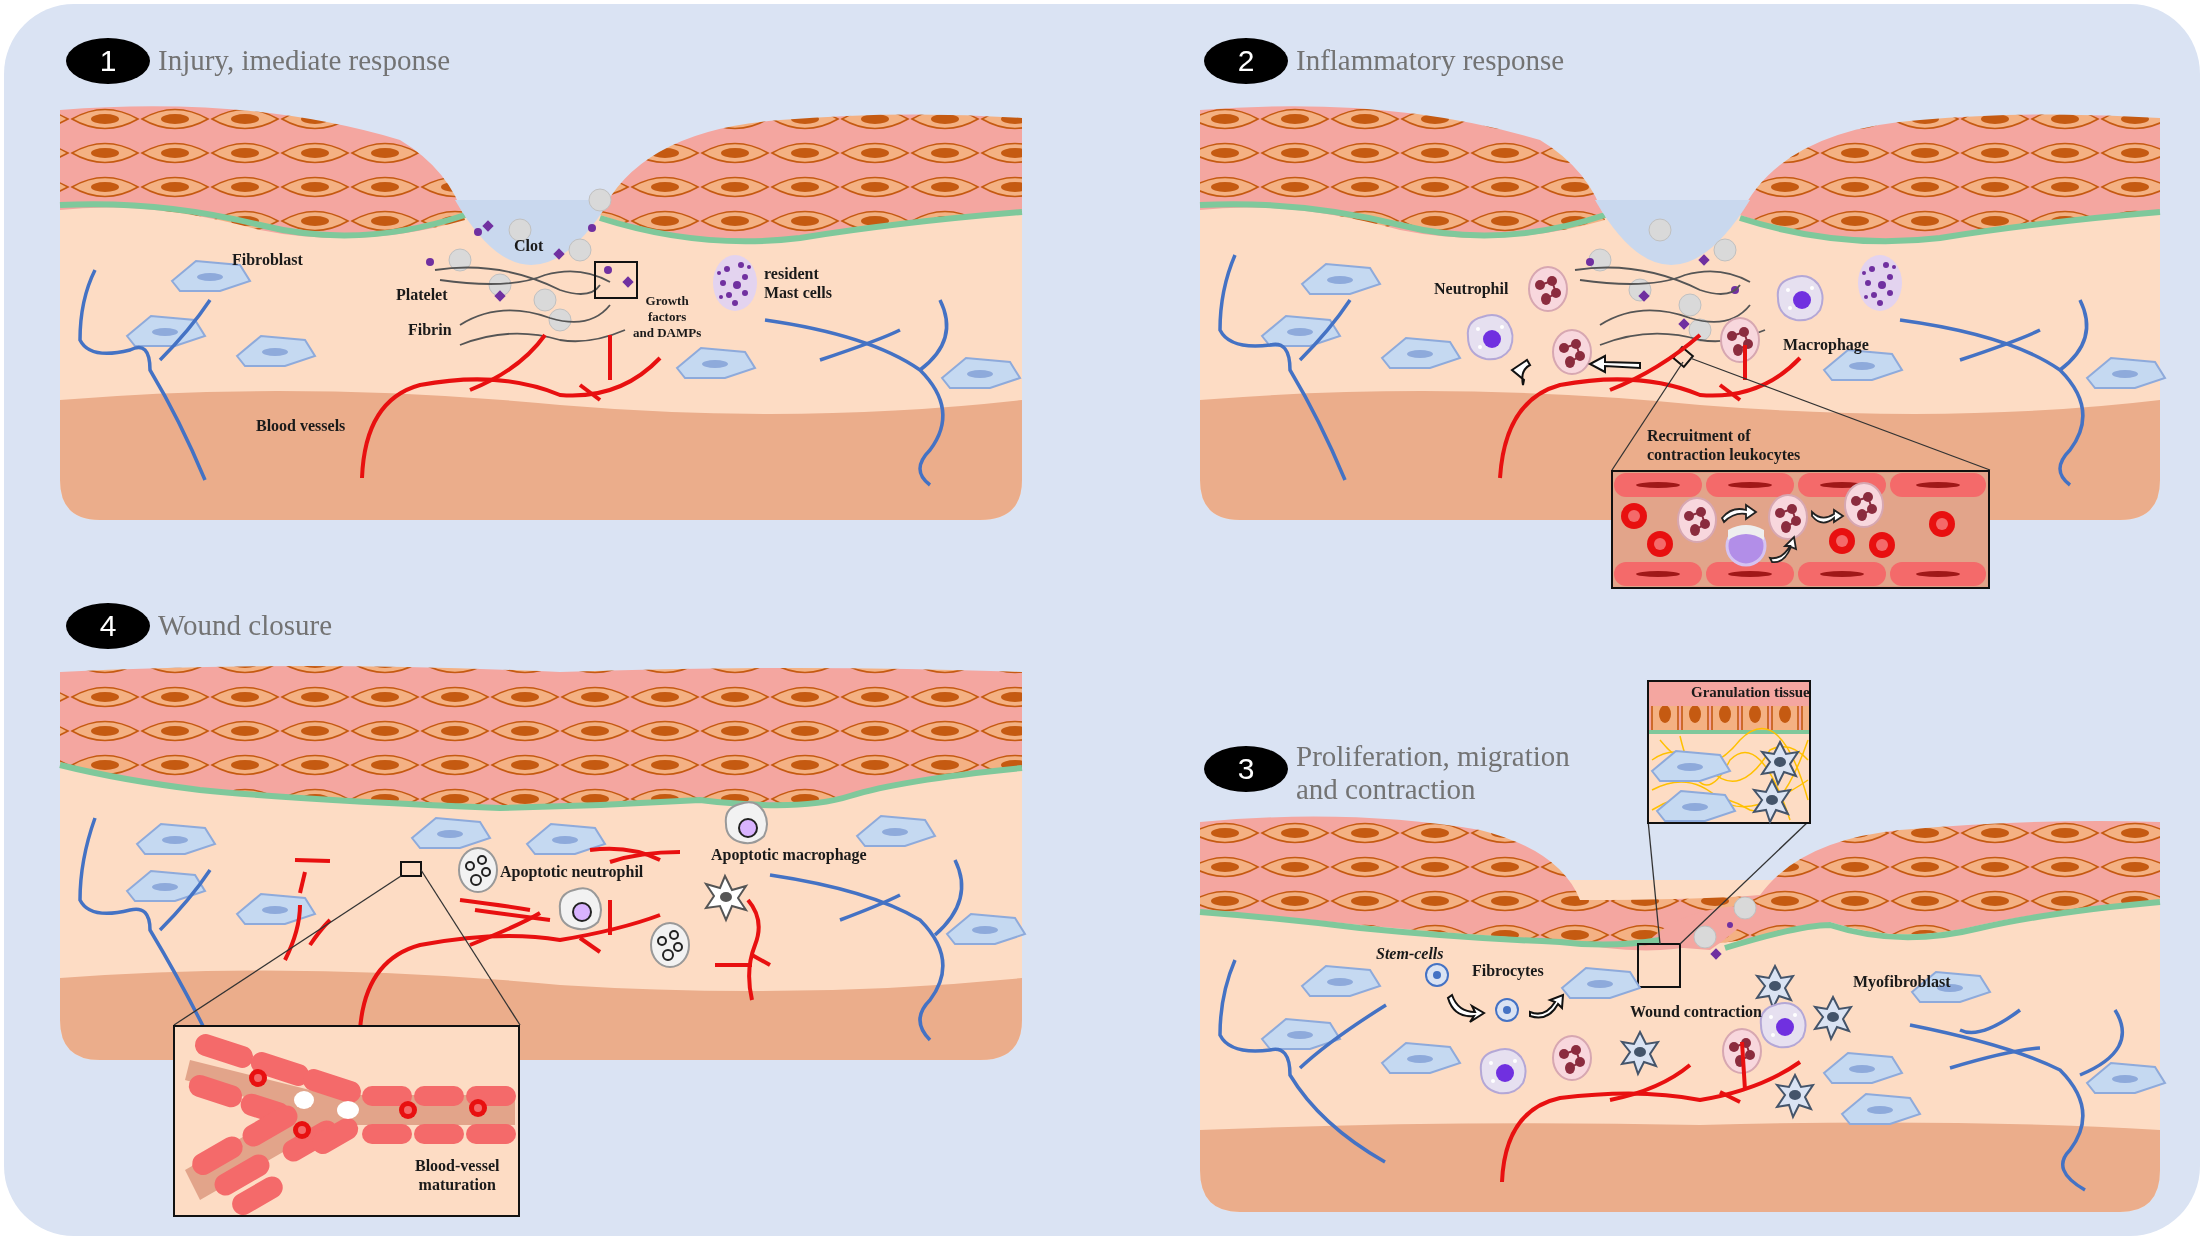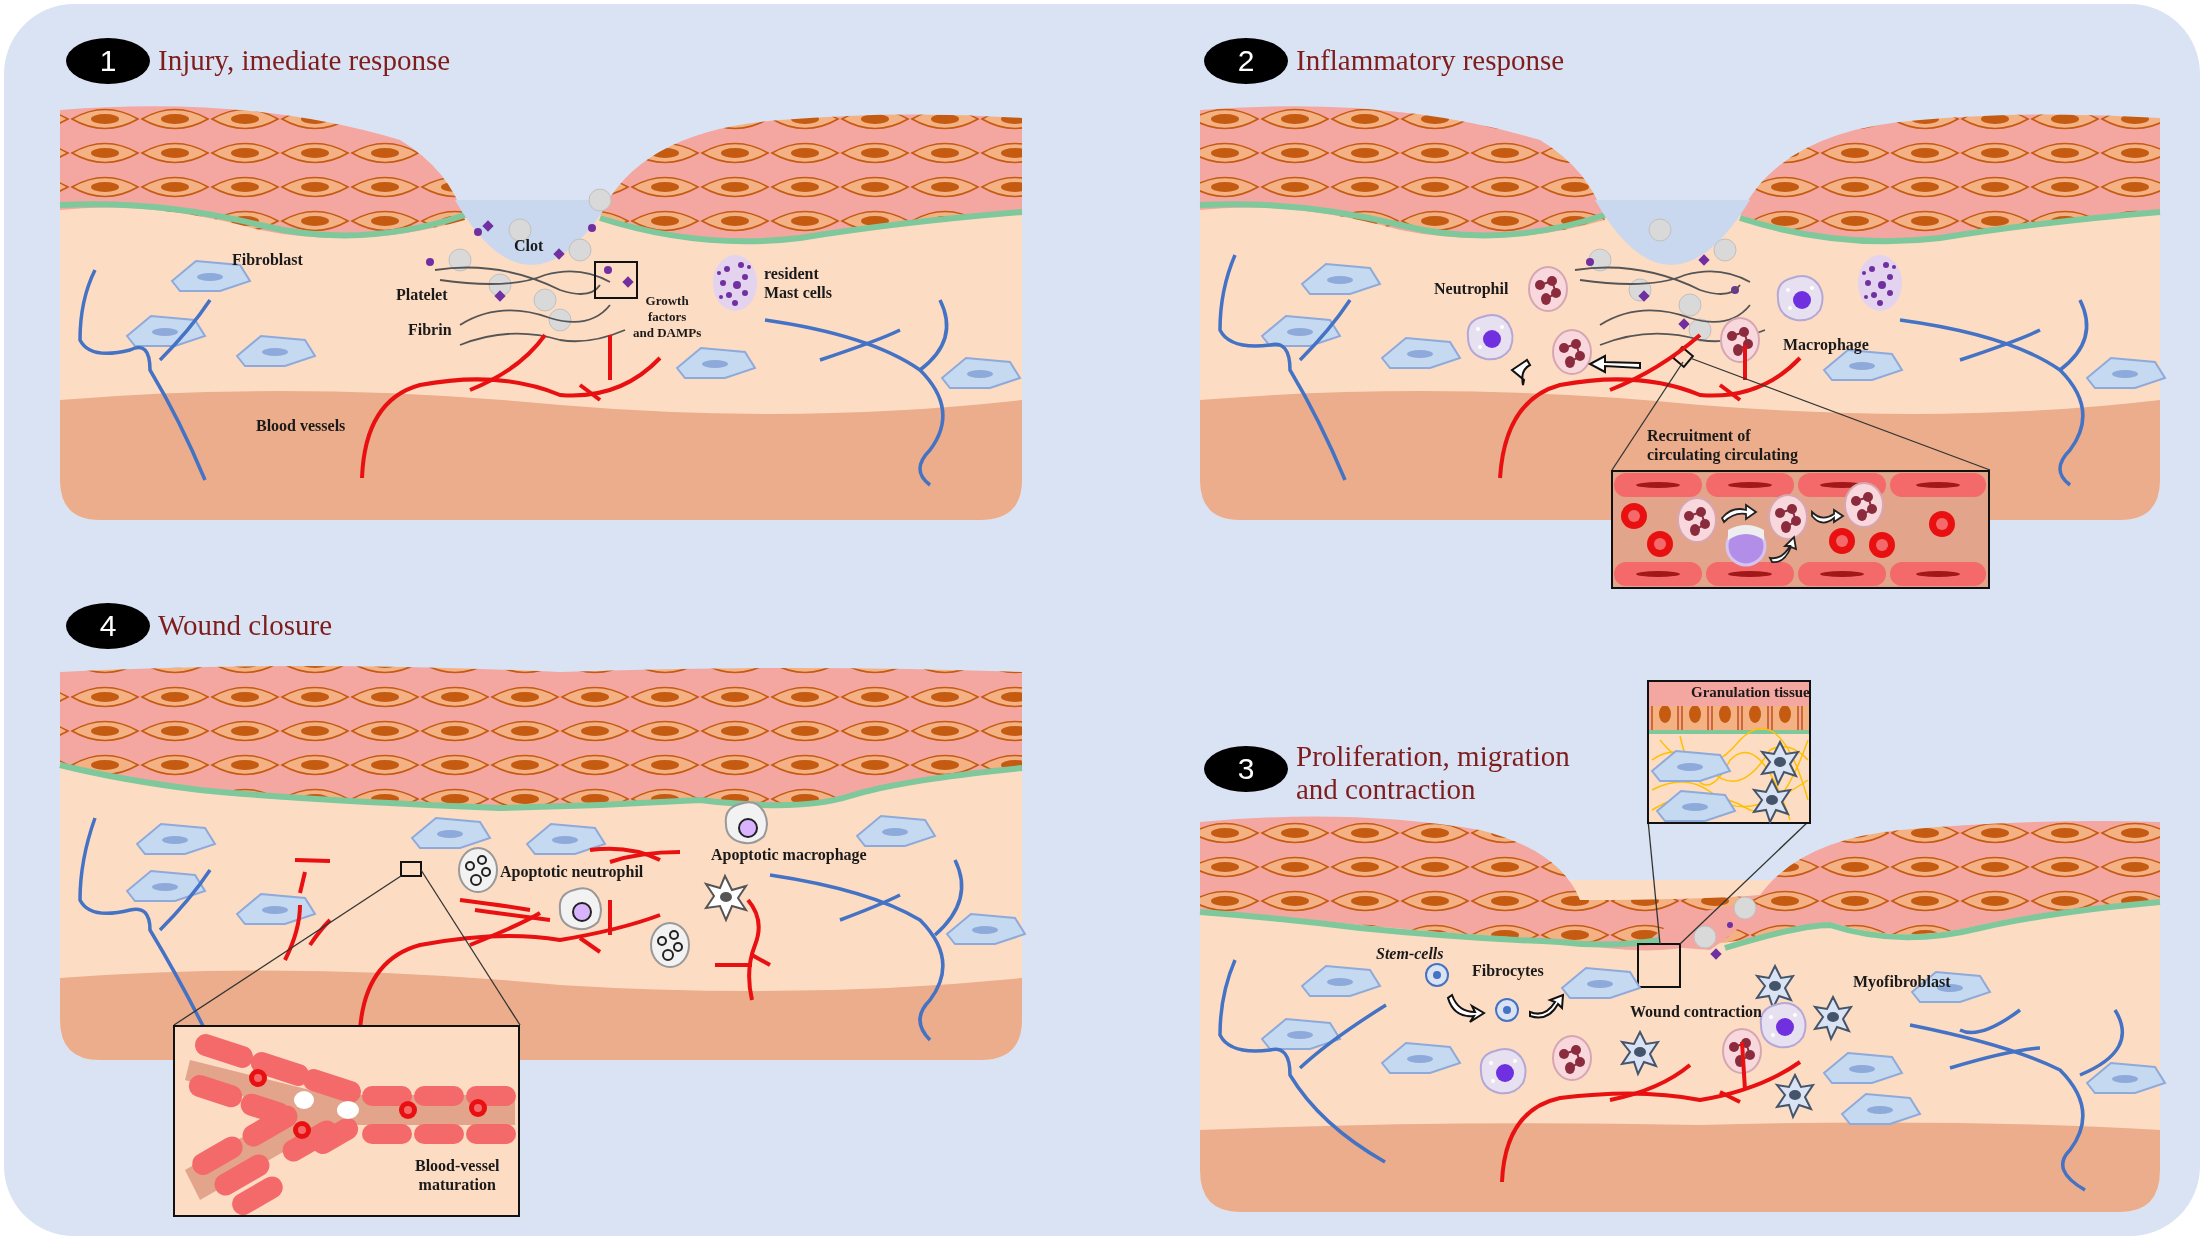--- a/index.html
+++ b/index.html
@@ -1,20 +1,20 @@
 <!DOCTYPE html>
 <html><head>
 <meta charset="utf-8">
 <style>
   html,body{margin:0;padding:0;background:#ffffff;}
   body{width:2205px;height:1240px;position:relative;overflow:hidden;font-family:"Liberation Serif",serif;}
   .frame{position:absolute;left:4px;top:4px;width:2196px;height:1232px;background:#dae3f3;border-radius:70px;}
   .step-head{position:absolute;display:flex;align-items:flex-start;}
   .step-badge{width:84px;height:46px;border-radius:50%;background:#000;color:#fff;display:flex;align-items:center;justify-content:center;font-family:"Liberation Sans",sans-serif;font-size:30px;margin-right:8px;flex:none;}
-  .step-title{font-size:29px;color:#7f1d1d;line-height:33px;padding-top:6px;}
+  .step-title{font-size:29px;color:#737373;line-height:33px;padding-top:6px;}
   .lbl{position:absolute;font-family:"Liberation Serif",serif;font-weight:bold;color:#1a1a1a;font-size:16px;line-height:19px;white-space:nowrap;}
   .lbl.small{font-size:13px;line-height:16px;text-align:center;}
   .lbl.center{text-align:center;}
   svg{position:absolute;left:0;top:0;}
 </style>
 </head>
 <body>
 
 <div class="frame"></div>
 
@@ -452,21 +452,21 @@
 <div class="lbl" style="left:764px;top:264px;">
   <div>resident</div>
   <div>Mast cells</div>
 </div>
 <div class="lbl" style="left:256px;top:416px;">Blood vessels</div>
 
 <div class="lbl" style="left:1434px;top:279px;">Neutrophil</div>
 <div class="lbl" style="left:1783px;top:335px;">Macrophage</div>
 <div class="lbl" style="left:1647px;top:426px;">
   <div>Recruitment of</div>
-  <div>circulating circulating</div>
+  <div>contraction leukocytes</div>
 </div>
 
 <div class="lbl" style="left:1653px;top:683px;font-size:15px;margin-left:38px;">Granulation tissue</div>
 <div class="lbl" style="left:1376px;top:944px;font-style:italic;">Stem-cells</div>
 <div class="lbl" style="left:1472px;top:961px;">Fibrocytes</div>
 <div class="lbl" style="left:1853px;top:972px;">Myofibroblast</div>
 <div class="lbl" style="left:1630px;top:1002px;">Wound contraction</div>
 
 <div class="lbl" style="left:500px;top:862px;">Apoptotic neutrophil</div>
 <div class="lbl" style="left:711px;top:845px;">Apoptotic macrophage</div>

